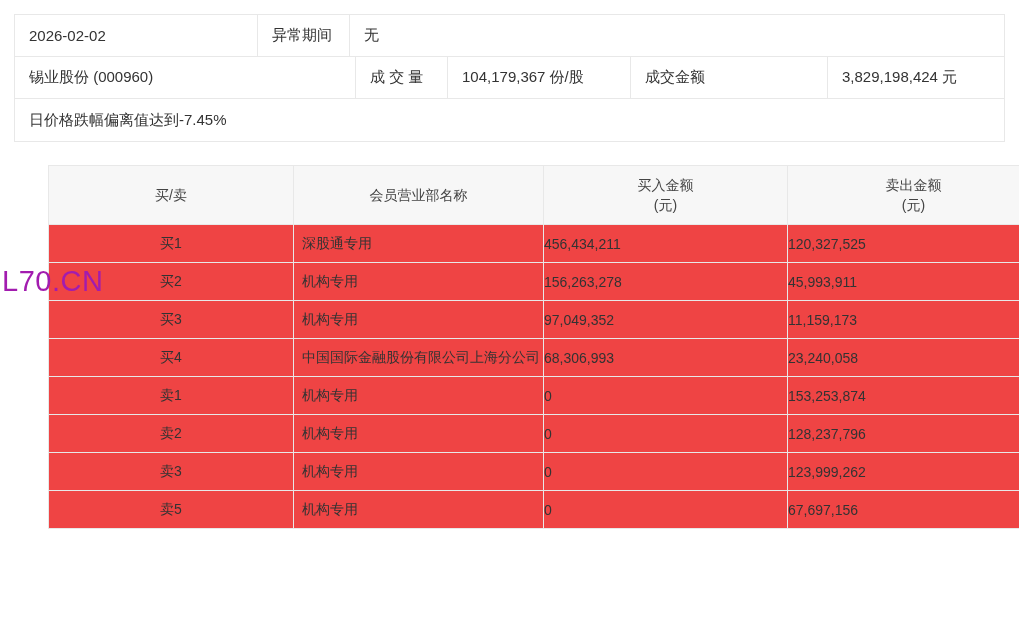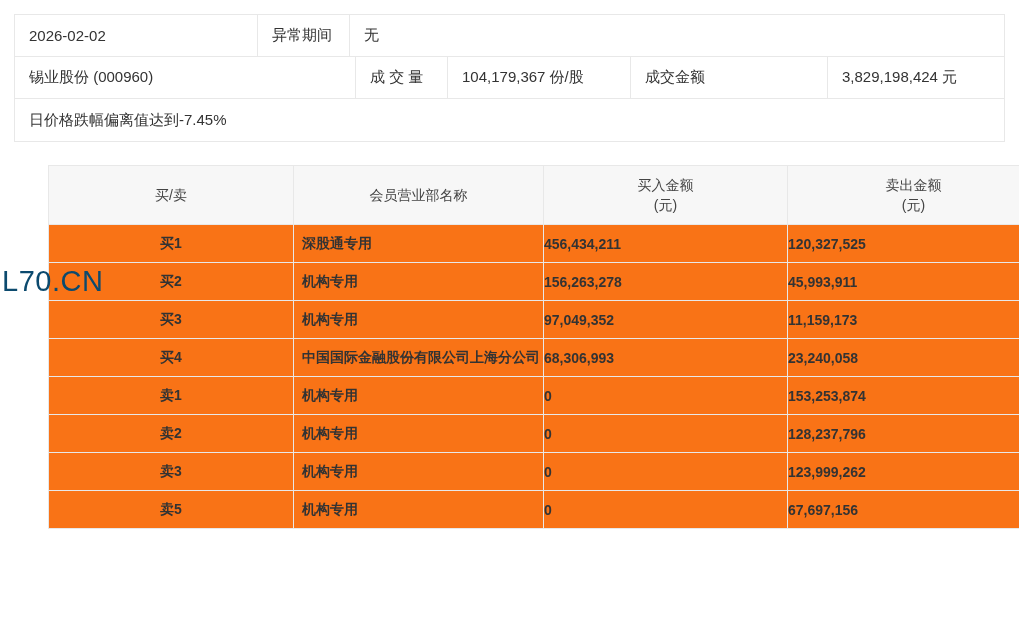--- a/index.html
+++ b/index.html
@@ -44,34 +44,34 @@
     font-weight: normal;
     color: #333333;
   }
   .broker-table thead th {
     background: #f7f7f7;
     height: 59px;
     text-align: center;
     line-height: 1.45;
     color: #444444;
   }
-  .broker-table tbody td { height: 38px; background: #f97316; font-weight: bold; }
+  .broker-table tbody td { height: 38px; background: #ef4444; }
   .col-side   { width: 245px; }
   .col-broker { width: 250px; }
   .col-buy    { width: 244px; }
   .col-sell   { width: 252px; }
   td.c-side   { text-align: center; }
   td.c-broker { text-align: left;  padding-left: 8px; }
   td.c-buy, td.c-sell { text-align: left; padding-right: 13px; }
 
   
   .watermark {
     position: absolute; left: 2px; top: 266px;
     font-size: 29px; line-height: 1.1;
-    color: #0c4a6e;
+    color: #a21caf;
     letter-spacing: 0.5px;
   }
 </style>
 </head>
 <body>
 
 <div class="page">
 
   <div class="info-box">
     <div class="info-row">

